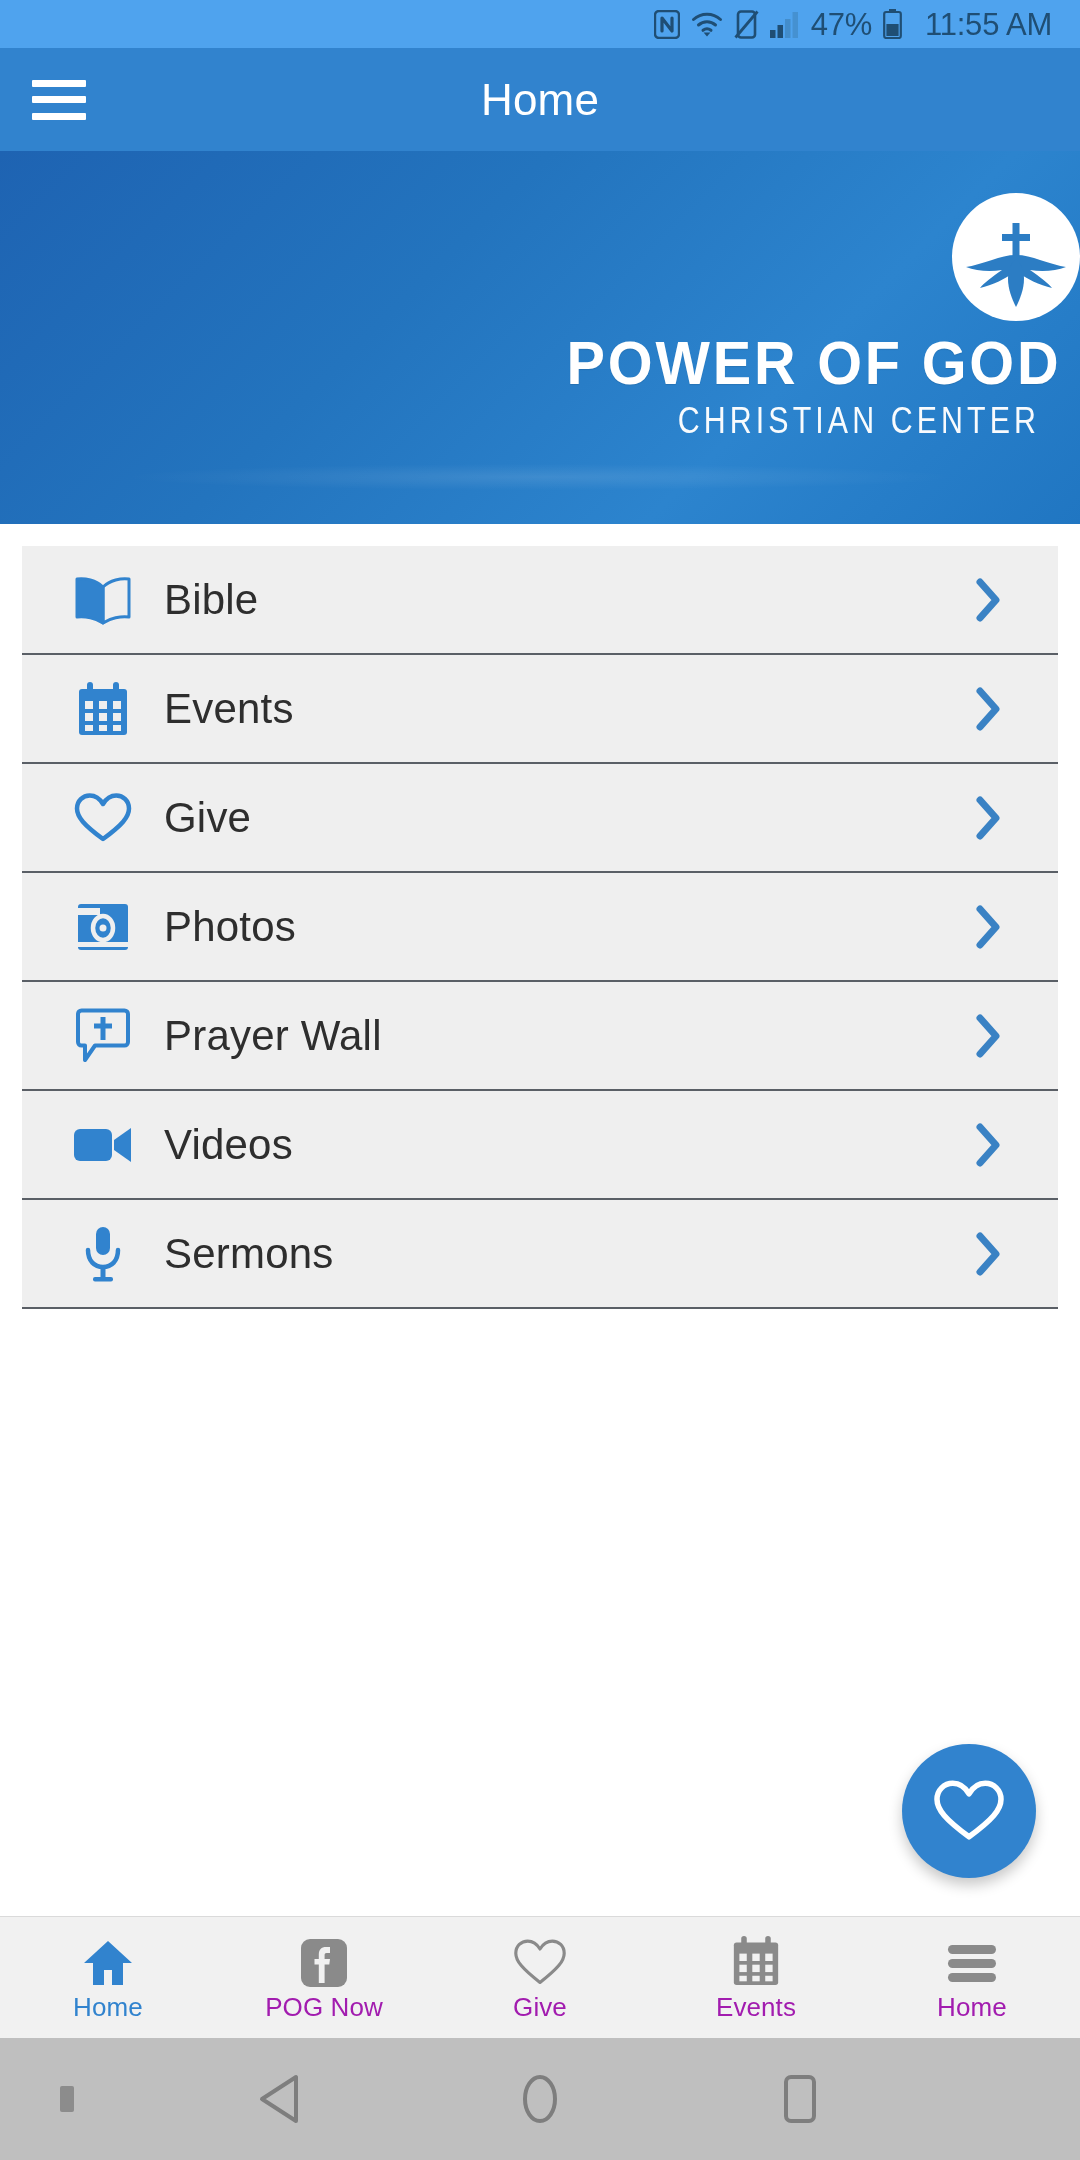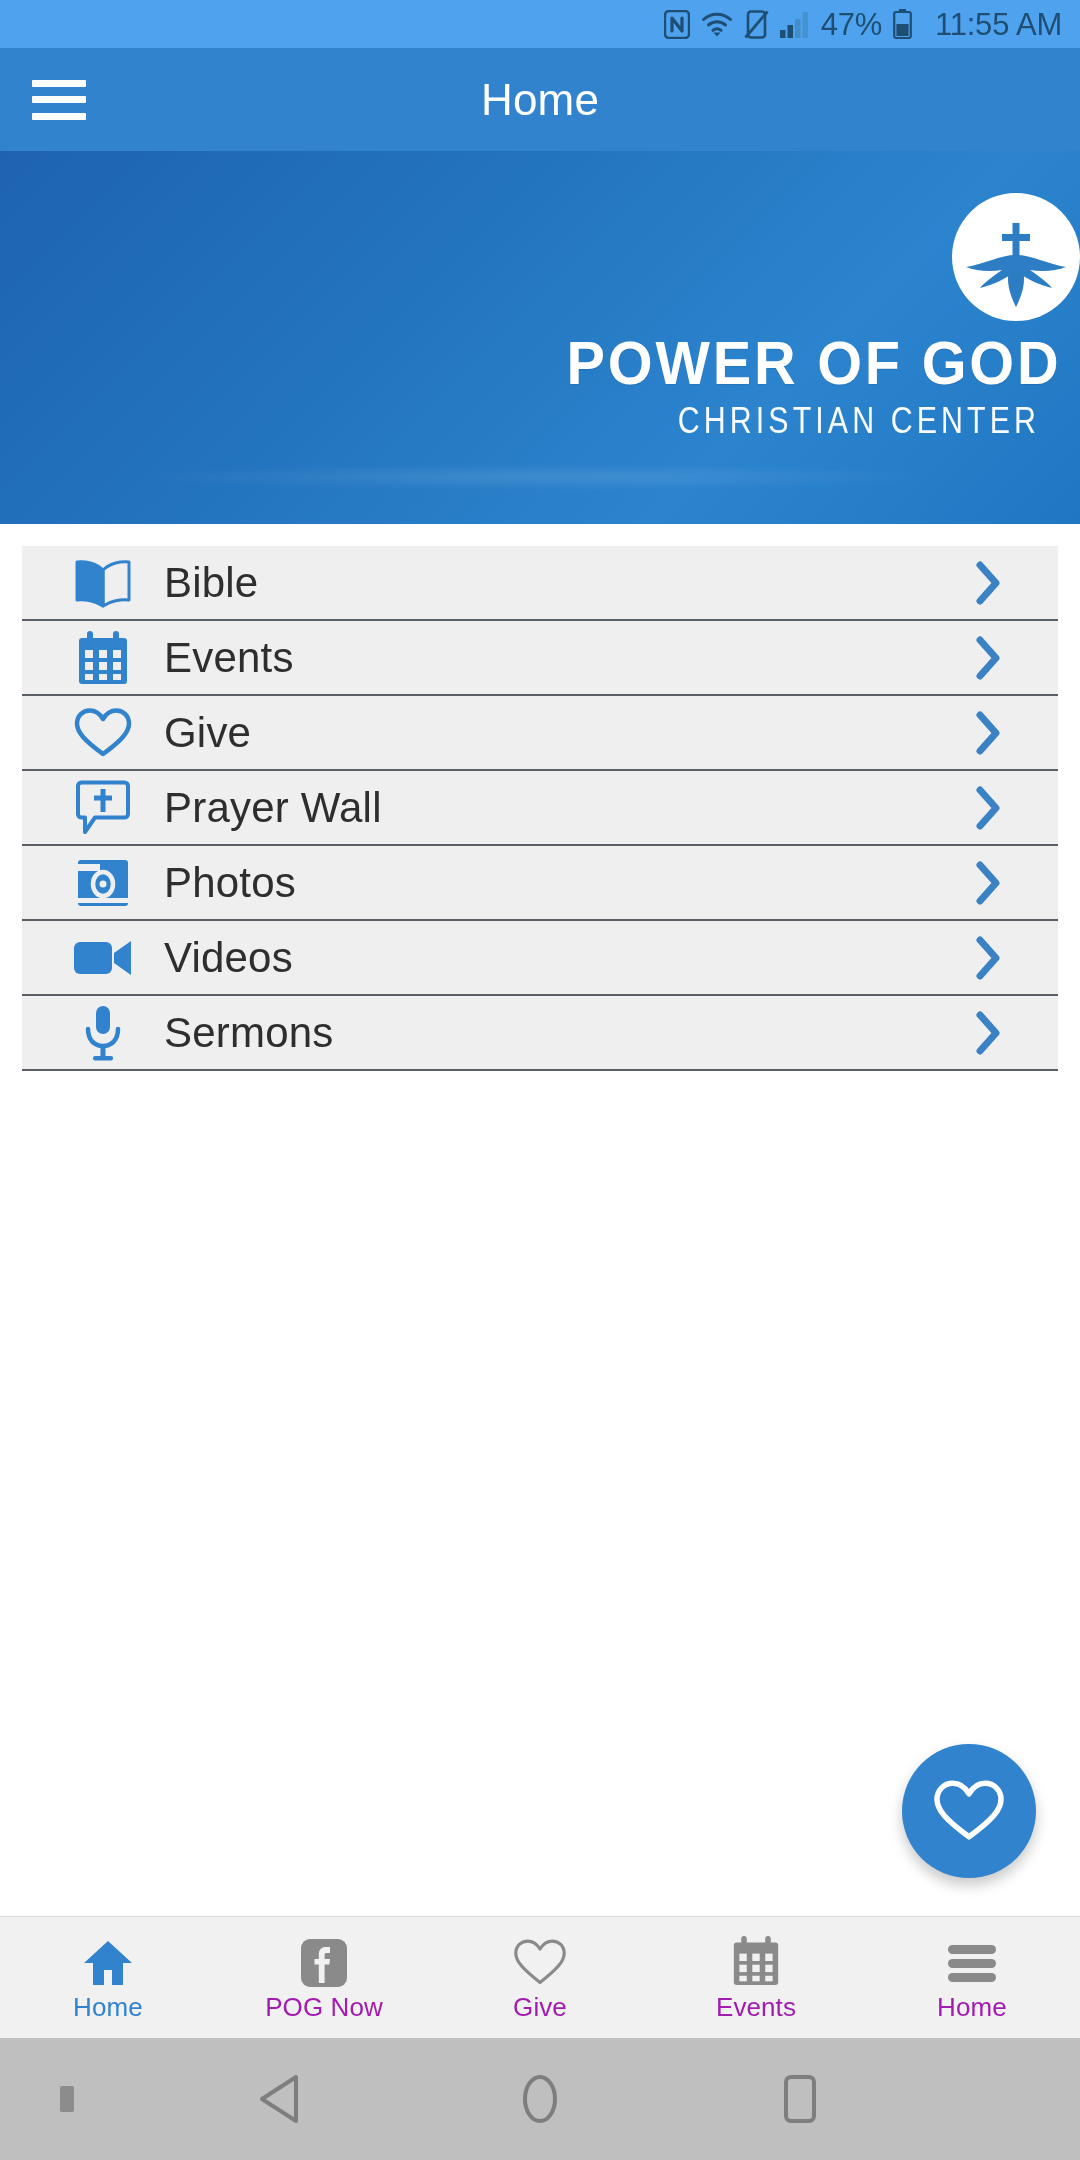--- a/index.html
+++ b/index.html
@@ -21,21 +21,21 @@
     flex-direction: column;
   }
 
   
   .status-bar {
     height: 48px;
     background: #4FA3EE;
     display: flex;
     align-items: center;
     justify-content: flex-end;
-    padding-right: 18px;
+    padding-right: 28px;
     flex: 0 0 48px;
   }
   .status-icons {
     display: flex;
     align-items: center;
     gap: 11px;
   }
   .status-ico { display: block; }
   .status-text {
     color: #1F4E74;
@@ -157,21 +157,21 @@
     background: #ffffff;
     padding-top: 22px;
     overflow: hidden;
   }
   .menu-list {
     display: flex;
     flex-direction: column;
   }
   .menu-row {
     position: relative;
-    height: 75px;
+    height: 109px;
     margin: 0 22px;
     background: #EFEFEF;
     display: flex;
     align-items: center;
     border-bottom: 2px solid #5A5F66;
     cursor: pointer;
   }
   .menu-icon {
     width: 62px;
     min-width: 62px;
@@ -396,45 +396,45 @@
         <div class="menu-chevron">
           <svg width="26" height="44" viewBox="0 0 26 44">
               <path d="M4 4 L20 22 L4 40" fill="none" stroke="#3A82C4" stroke-width="7" stroke-linecap="round" stroke-linejoin="round"></path>
             </svg>
         </div>
       </div>
 
 
       <div class="menu-row">
         <div class="menu-icon">
-          <svg width="56" height="56" viewBox="0 0 56 56">
-            <path d="M3 6 C3 4 4.5 2.5 6.5 2.5 L49.5 2.5 C51.5 2.5 53 4 53 6 L53 34 C53 36 51.5 37.5 49.5 37.5 L20 37.5 L10 52 L10 37.5 L6.5 37.5 C4.5 37.5 3 36 3 34 Z" fill="none" stroke="#3183CE" stroke-width="4" stroke-linejoin="round"></path>
-            <rect x="25.5" y="9" width="5" height="23" fill="#3183CE"></rect>
-            <rect x="19" y="15.5" width="18" height="5" fill="#3183CE"></rect>
-          </svg>
-        </div>
-        <div class="menu-label">Prayer Wall</div>
-        <div class="menu-chevron">
-          <svg width="26" height="44" viewBox="0 0 26 44">
-              <path d="M4 4 L20 22 L4 40" fill="none" stroke="#3A82C4" stroke-width="7" stroke-linecap="round" stroke-linejoin="round"></path>
-            </svg>
-        </div>
-      </div>
-
-      <div class="menu-row">
-        <div class="menu-icon">
           <svg width="54" height="54" viewBox="0 0 54 54">
             <rect x="2" y="4" width="50" height="46" rx="3" fill="#3183CE"></rect>
             <rect x="2" y="8" width="22" height="7" fill="#EFEFEF"></rect>
             <rect x="2" y="42" width="50" height="5" fill="#EFEFEF"></rect>
             <ellipse cx="27" cy="28" rx="10" ry="12" fill="none" stroke="#EFEFEF" stroke-width="4.5"></ellipse>
             <circle cx="27" cy="28" r="3.5" fill="#EFEFEF"></circle>
           </svg>
         </div>
         <div class="menu-label">Photos</div>
+        <div class="menu-chevron">
+          <svg width="26" height="44" viewBox="0 0 26 44">
+              <path d="M4 4 L20 22 L4 40" fill="none" stroke="#3A82C4" stroke-width="7" stroke-linecap="round" stroke-linejoin="round"></path>
+            </svg>
+        </div>
+      </div>
+
+      <div class="menu-row">
+        <div class="menu-icon">
+          <svg width="56" height="56" viewBox="0 0 56 56">
+            <path d="M3 6 C3 4 4.5 2.5 6.5 2.5 L49.5 2.5 C51.5 2.5 53 4 53 6 L53 34 C53 36 51.5 37.5 49.5 37.5 L20 37.5 L10 52 L10 37.5 L6.5 37.5 C4.5 37.5 3 36 3 34 Z" fill="none" stroke="#3183CE" stroke-width="4" stroke-linejoin="round"></path>
+            <rect x="25.5" y="9" width="5" height="23" fill="#3183CE"></rect>
+            <rect x="19" y="15.5" width="18" height="5" fill="#3183CE"></rect>
+          </svg>
+        </div>
+        <div class="menu-label">Prayer Wall</div>
         <div class="menu-chevron">
           <svg width="26" height="44" viewBox="0 0 26 44">
               <path d="M4 4 L20 22 L4 40" fill="none" stroke="#3A82C4" stroke-width="7" stroke-linecap="round" stroke-linejoin="round"></path>
             </svg>
         </div>
       </div>
 
       <div class="menu-row">
         <div class="menu-icon">
           <svg width="60" height="44" viewBox="0 0 60 44">

